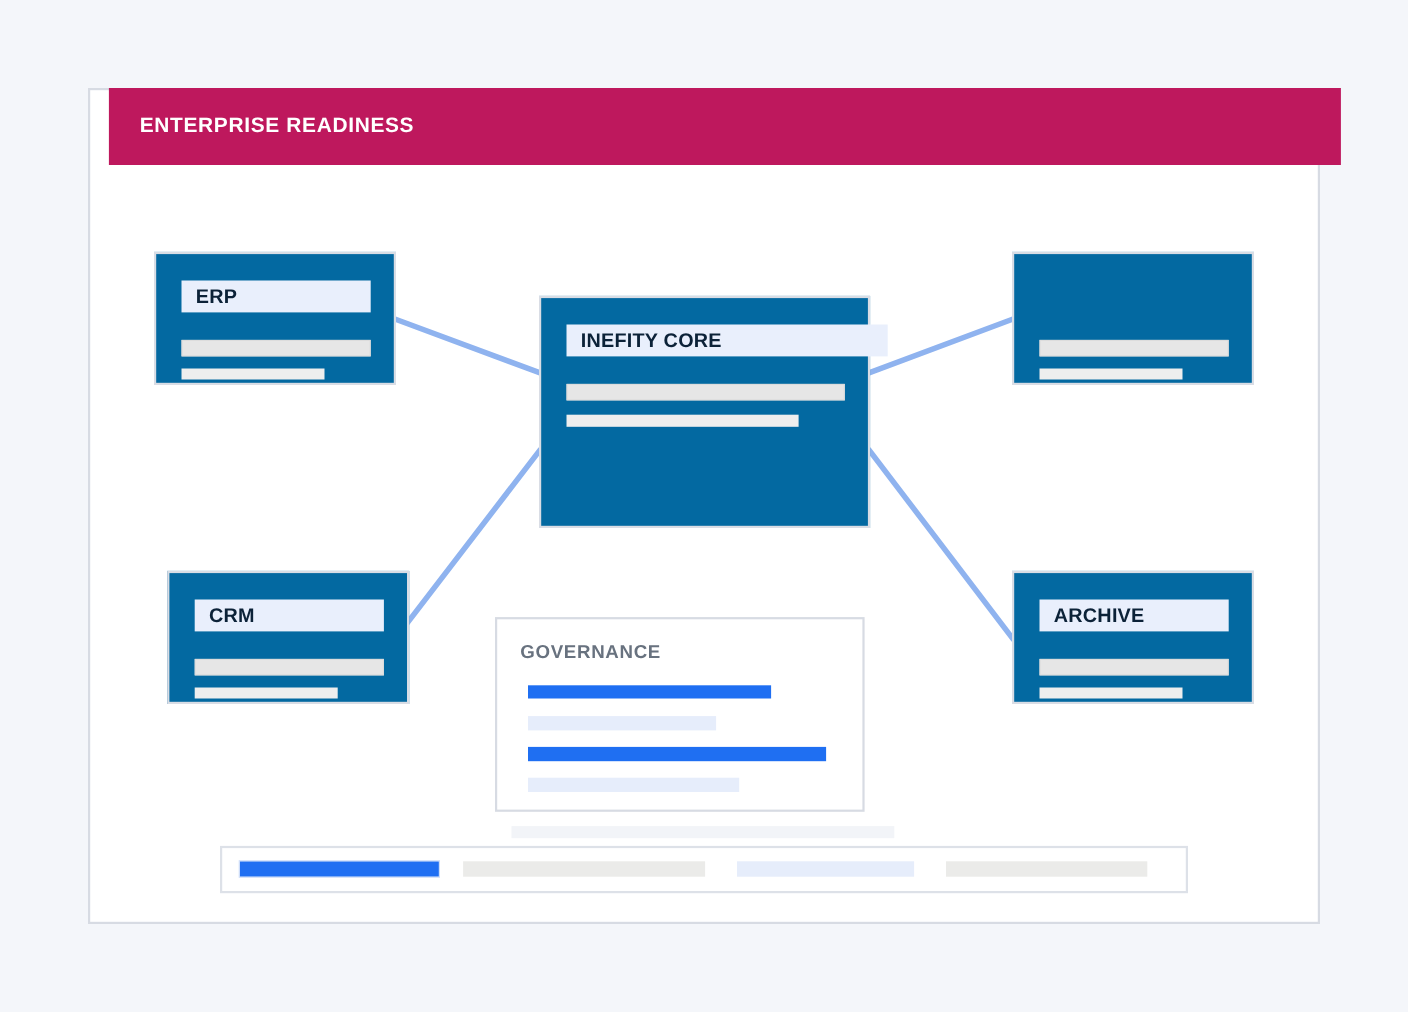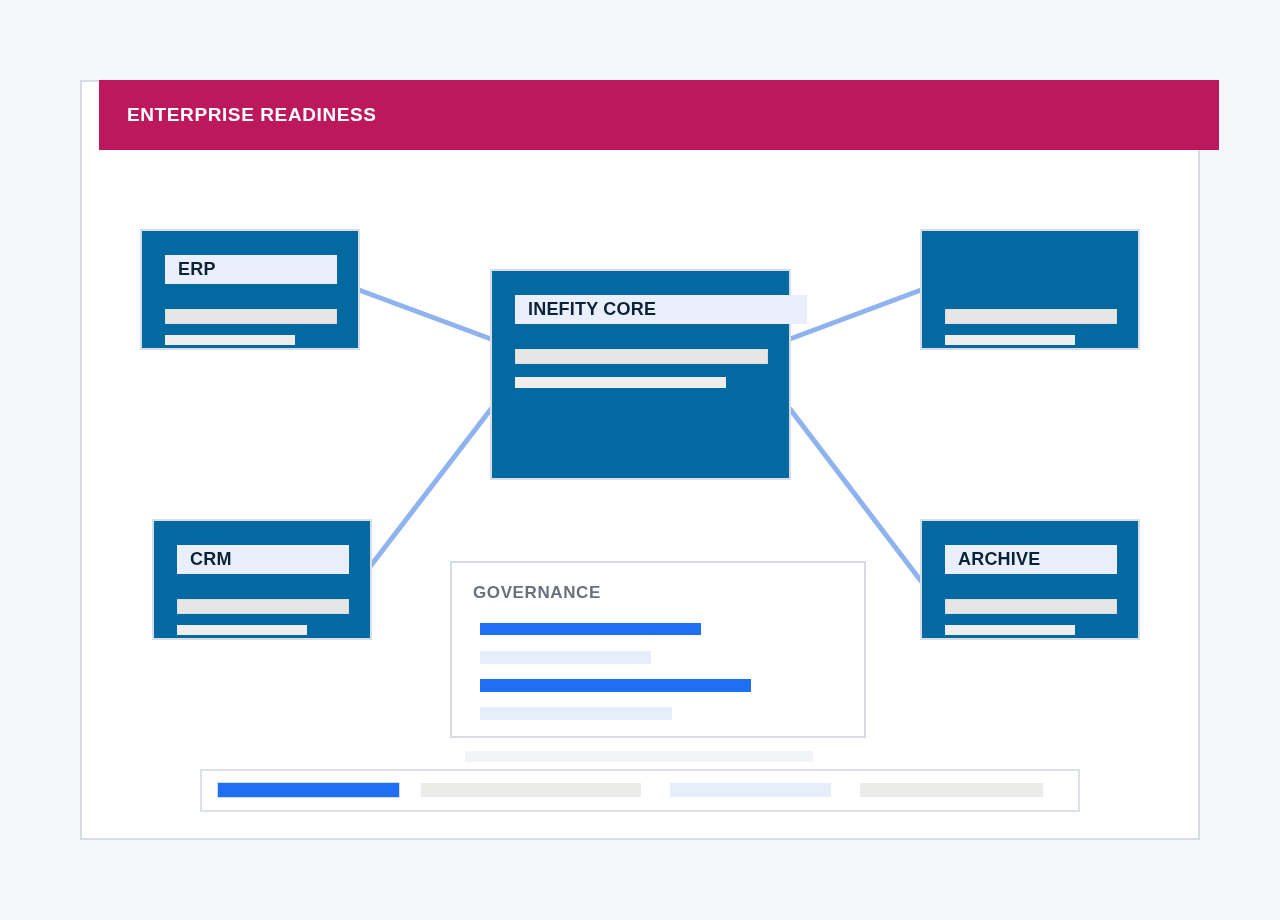--- a/index.html
+++ b/index.html
@@ -53,21 +53,21 @@
   }
   .node .bar-2 {
     position: absolute; left: 23px; top: 104px; width: 130px; height: 10px;
     background: #eeeeee;
   }
   .node-core .bar-1 { width: 253px; }
   .node-core .bar-2 { top: 106px; width: 211px; height: 11px; }
 
   
   .governance {
-    position: absolute; left: 450px; top: 561px; width: 416px; height: 177px;
+    position: absolute; left: 450px; top: 561px; width: 336px; height: 177px;
     background: #ffffff; border: 2px solid #d7dbe3; z-index: 2;
   }
   .governance .gov-title {
     position: absolute; left: 21px; top: 20px;
     font-size: 17px; font-weight: bold; color: #68727f; letter-spacing: 0.6px;
   }
   .gov-bar { position: absolute; left: 28px; height: 13px; }
   .gov-bar.blue  { background: #1f6ff2; }
   .gov-bar.light { background: #e6edfb; }
   .gov-bar-1 { top: 60px;  width: 221px; height: 12px; }

